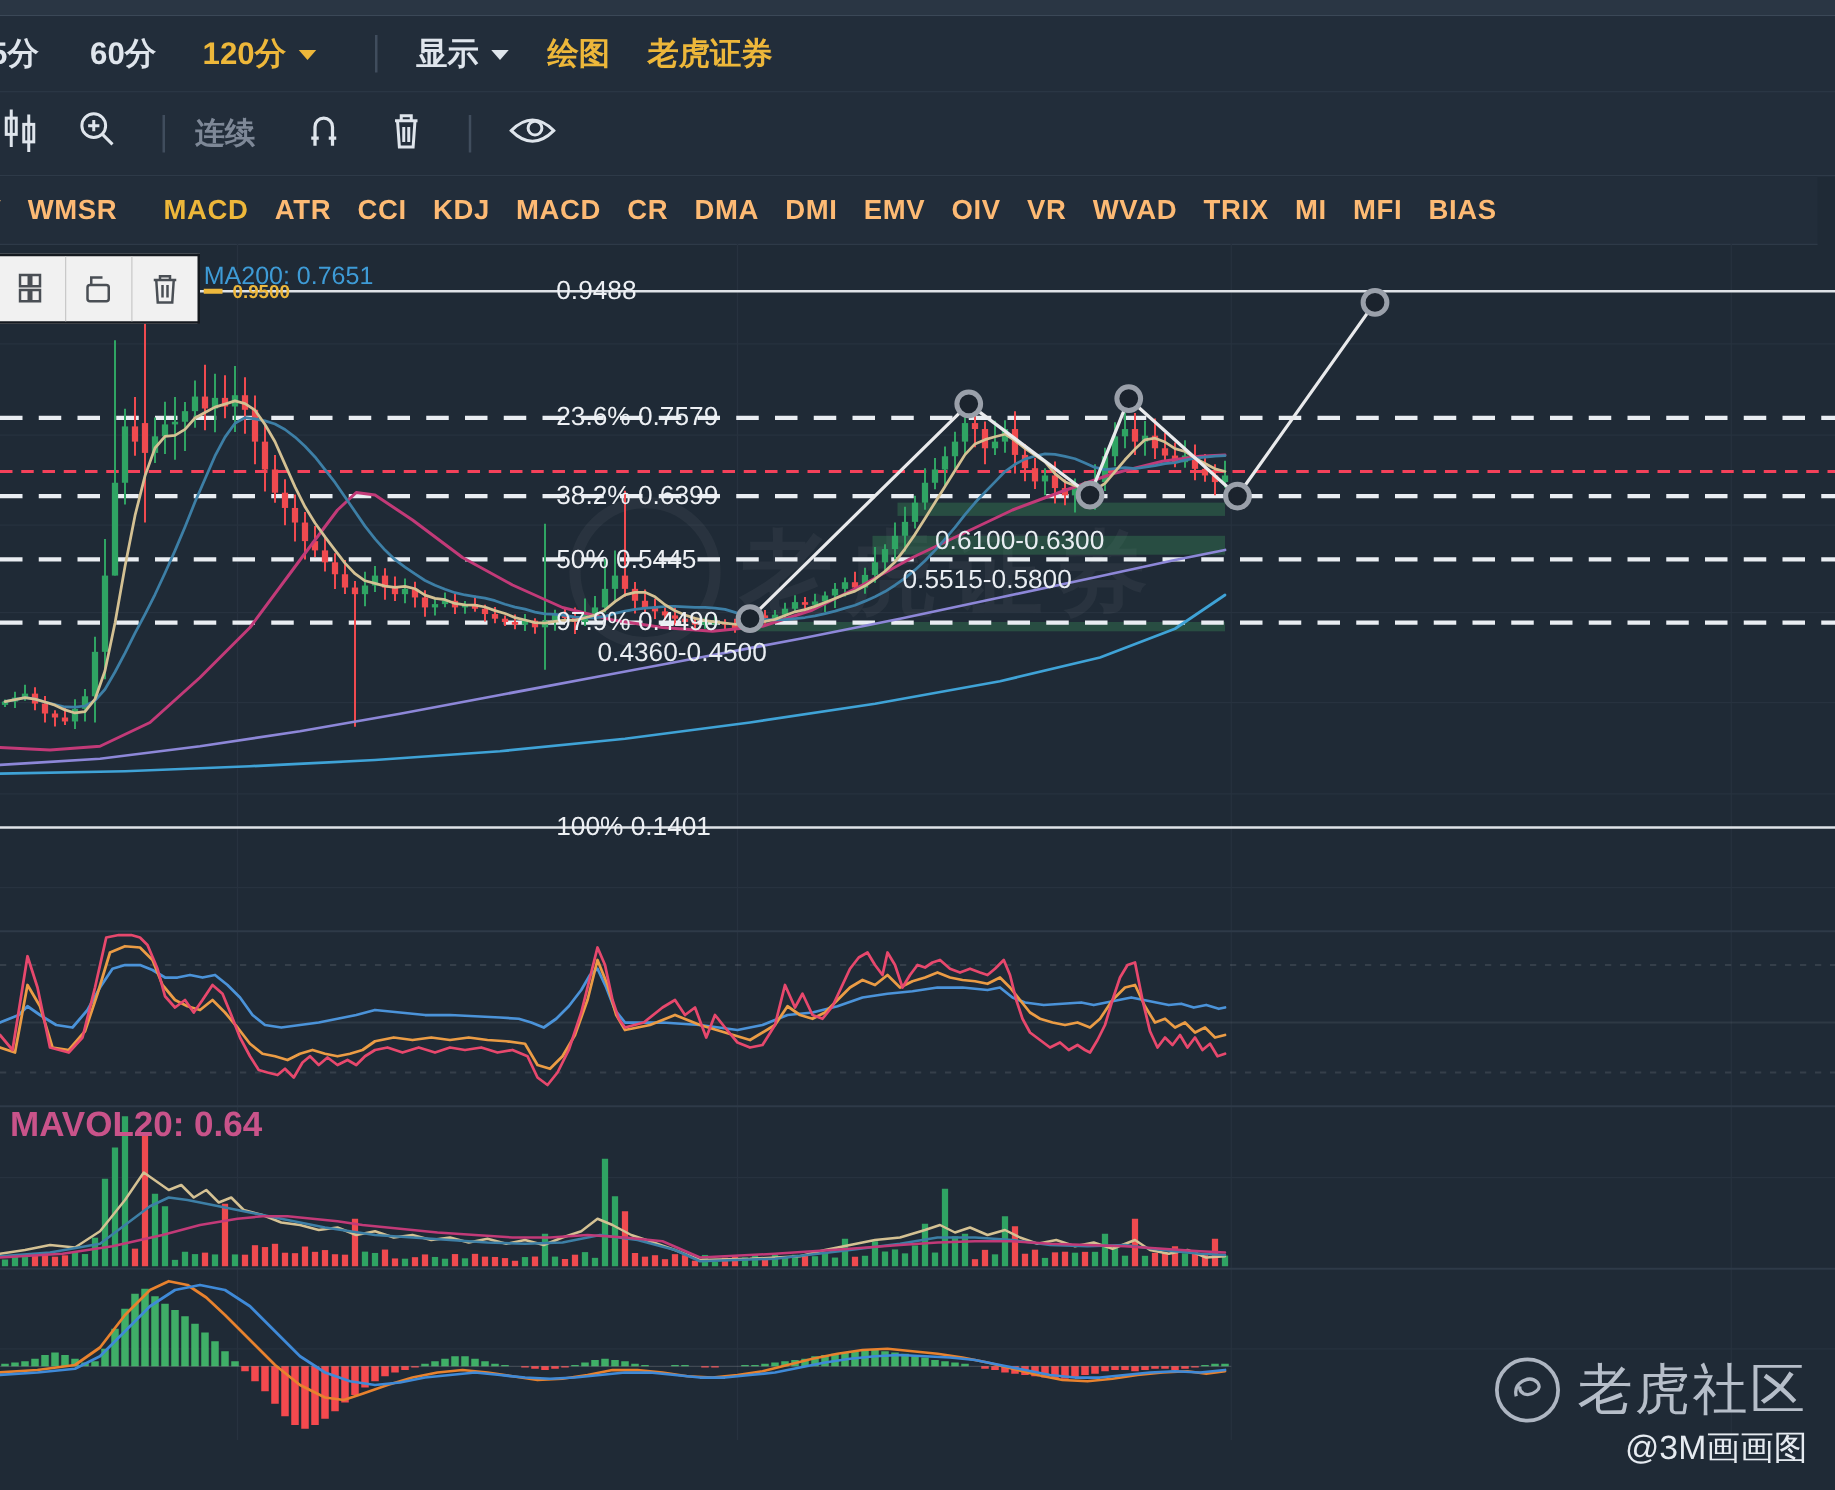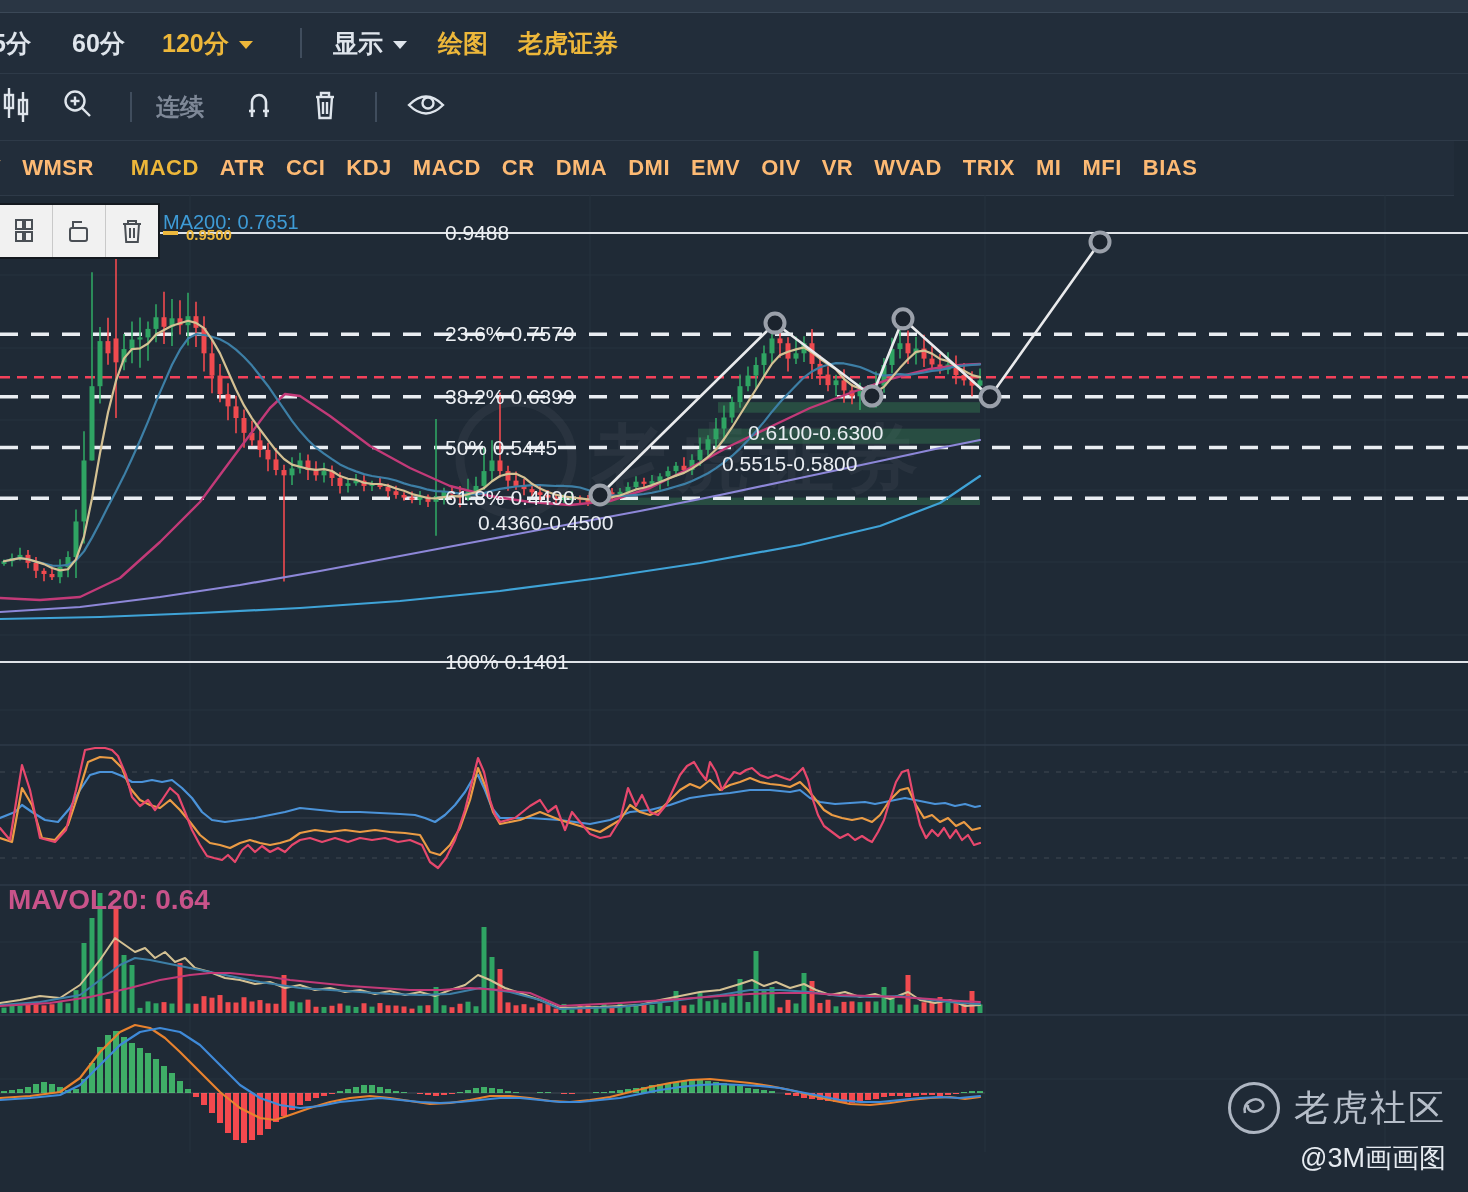--- a/index.html
+++ b/index.html
@@ -32,21 +32,21 @@
   .alert-dash{position:absolute;left:163px;top:231px;width:15px;height:4px;background:#edb83d;z-index:5;}
   .mavol-label{font-size:28px;font-weight:700;color:#c9538a;}
   
   .mini-toolbar{position:absolute;left:0;top:203px;width:158px;height:52px;background:#f1f1f1;border:2px solid #14191f;border-left:none;
                 display:flex;z-index:9;}
   .mini-toolbar .cell{flex:1;display:flex;align-items:center;justify-content:center;overflow:hidden;cursor:pointer;}
   .mini-toolbar .cell + .cell{border-left:1px solid #c9c9c9;}
   
   .brand-row{position:absolute;top:1082px;right:22px;display:flex;align-items:center;gap:14px;z-index:5;}
   .brand-logo{width:46px;height:46px;border:3px solid #aeb6c2;border-radius:50%;display:flex;align-items:center;justify-content:center;}
-  .brand-name{font-size:36px;color:#b6bec9;letter-spacing:2px;}
+  .brand-name{font-size:44px;color:#b6bec9;letter-spacing:2px;}
   .credit{position:absolute;top:1140px;right:22px;font-size:27px;color:#e6ebf1;z-index:5;}
 </style>
 </head>
 <body>
 
 <div class="screen">
 
   <div class="top-strip"></div>
 
   <div class="row1">
@@ -710,21 +710,21 @@
   </div>
 
   <div class="ov ma200-label" style="left:163px;top:222px">MA200: 0.7651</div>
   <div class="alert-dash"></div>
   <div class="ov alert-label" style="left:186px;top:234px">0.9500</div>
 
   <div class="ov fib-label" style="left:445px;top:233px">0.9488</div>
   <div class="ov fib-label" style="left:445px;top:334px">23.6% 0.7579</div>
   <div class="ov fib-label" style="left:445px;top:397px">38.2% 0.6399</div>
   <div class="ov fib-label" style="left:445px;top:448px">50% 0.5445</div>
-  <div class="ov fib-label" style="left:445px;top:498px">61.8% 0.4490</div>
+  <div class="ov fib-label" style="left:445px;top:498px">97.9% 0.4490</div>
   <div class="ov fib-label" style="left:445px;top:662px">100% 0.1401</div>
 
   <div class="ov zone-label" style="left:748px;top:433px">0.6100-0.6300</div>
   <div class="ov zone-label" style="left:722px;top:464px">0.5515-0.5800</div>
   <div class="ov zone-label" style="left:478px;top:523px">0.4360-0.4500</div>
 
   <div class="ov mavol-label" style="left:8px;top:900px">MAVOL20: 0.64</div>
 
 
   <div class="brand-row">

